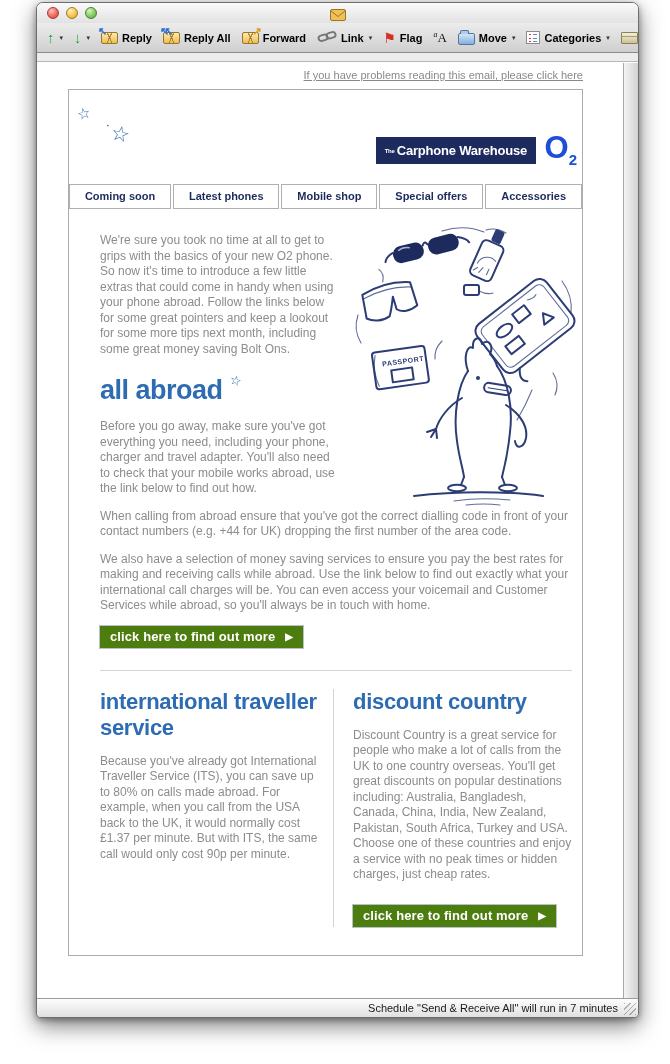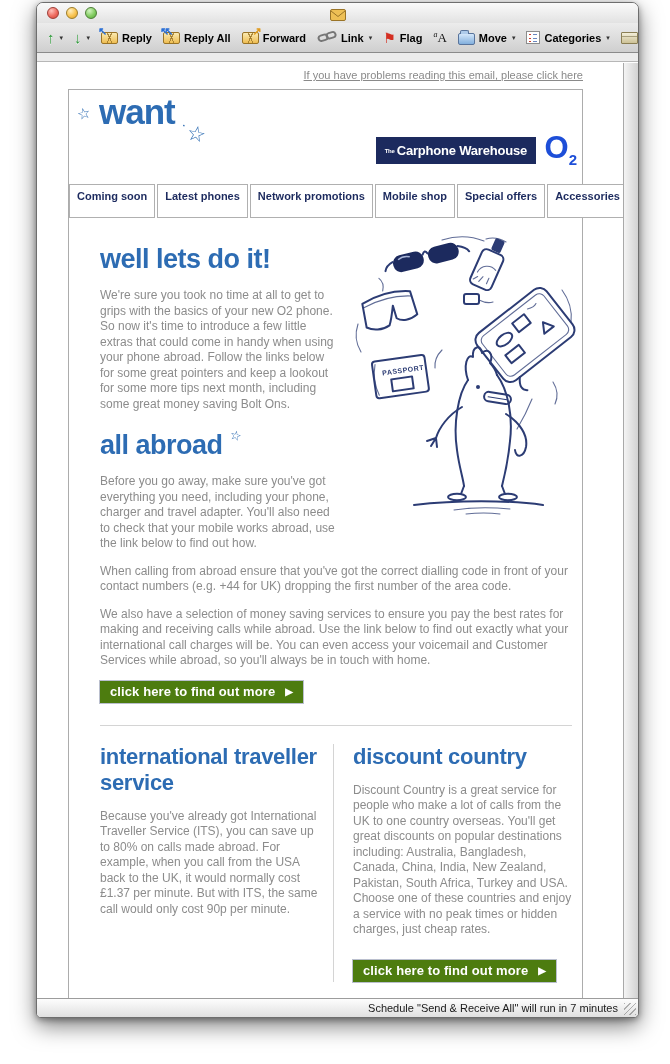--- a/index.html
+++ b/index.html
@@ -93,21 +93,21 @@
   .star.s1 { left:-22px; top:2px; font-size:15px; transform:rotate(-14deg); }
   .star.s2 { right:-30px; top:22px; font-size:21px; transform:rotate(12deg); }
   .star.s2::before { content:"·"; position:absolute; left:-7px; top:-7px; font-size:14px; }
   .cpw-logo { position:absolute; right:46px; top:47px; background:#1c2a5e; color:#fff;
           height:27px; line-height:27px; padding:0 9px; font-size:13px; font-weight:bold;
           letter-spacing:-0.2px; white-space:nowrap; }
   .cpw-logo .the { font-size:6px; display:inline-block; vertical-align:2px; margin-right:2px; }
   .o2-logo { position:absolute; right:5px; top:40px; font-size:31px; font-weight:bold; color:#1d4ed8; }
   .o2-logo sub { font-size:15px; }
 
-  .nav { display:flex; gap:2px; height:34px; font-size:11px; font-weight:bold; color:#1c2a5e; }
+  .nav { display:flex; gap:2px; height:25px; font-size:11px; font-weight:bold; color:#1c2a5e; }
   .nav-cell { flex:auto; border:1px solid #b0b0b0; text-align:center; line-height:23px;
           white-space:nowrap; padding:0 7px; cursor:pointer; background:#fff; }
 
   .main { padding:24px 0 0 31px; }
   .row1 { display:flex; }
   .leftcol { width:240px; flex:none; }
   h1.blue { font-size:27px; color:#2d6cb3; letter-spacing:-0.5px; margin:2px 0 13px; }
   h1.blue .mini-star { font-size:13px; font-weight:normal; vertical-align:14px; display:inline-block; transform:rotate(14deg); }
   .main p, .cols p { font-size:12px; color:#8c8c8c; line-height:15.5px; margin:0 0 12px; }
   .abroad-h { margin-top:16px !important; }
@@ -217,43 +217,41 @@
   <div class="content">
     <div class="email">
 
       <div class="problems"><span>If you have problems reading this email, please </span><a>click here</a></div>
 
       <div class="emailbox">
 
         <div class="ebody-header">
           <div class="logo">
             <span class="star s1">☆</span>
-            <span>want</span><br>
+            <br>
             <span class="star s2">☆</span>
           </div>
           <div class="cpw-logo">
             <span class="the">The</span><span>Carphone Warehouse</span>
           </div>
           <div class="o2-logo"><span>O</span><sub>2</sub></div>
         </div>
 
         <div class="nav">
           <span class="nav-cell">Coming soon</span>
           <span class="nav-cell">Latest phones</span>
-          <span class="nav-cell">Network promotions</span>
           <span class="nav-cell">Mobile shop</span>
           <span class="nav-cell">Special offers</span>
           <span class="nav-cell">Accessories</span>
 
         </div>
 
         <div class="main">
           <div class="row1">
             <div class="leftcol">
-              <h1 class="blue">well lets do it!</h1>
               <p>We're sure you took no time at all to get to grips with the basics of your new O2 phone. So now it's time to introduce a few little extras that could come in handy when using your phone abroad. Follow the links below for some great pointers and keep a lookout for some more tips next month, including some great money saving Bolt Ons.</p>
               <h1 class="blue abroad-h"><span>all abroad</span> <span class="mini-star">☆</span></h1>
               <p>Before you go away, make sure you've got everything you need, including your phone, charger and travel adapter. You'll also need to check that your mobile works abroad, use the link below to find out how.</p>
             </div>
             <div class="illu">
               <svg width="238" height="292" viewBox="0 0 238 292">
 
                 <path class="sketch-thin" d="M96,8 q22,-7 42,1"></path>
                 <path class="sketch-thin" d="M12,92 q-5,15 3,28"></path>
                 <path class="sketch-thin" d="M216,58 q11,15 9,32"></path>

